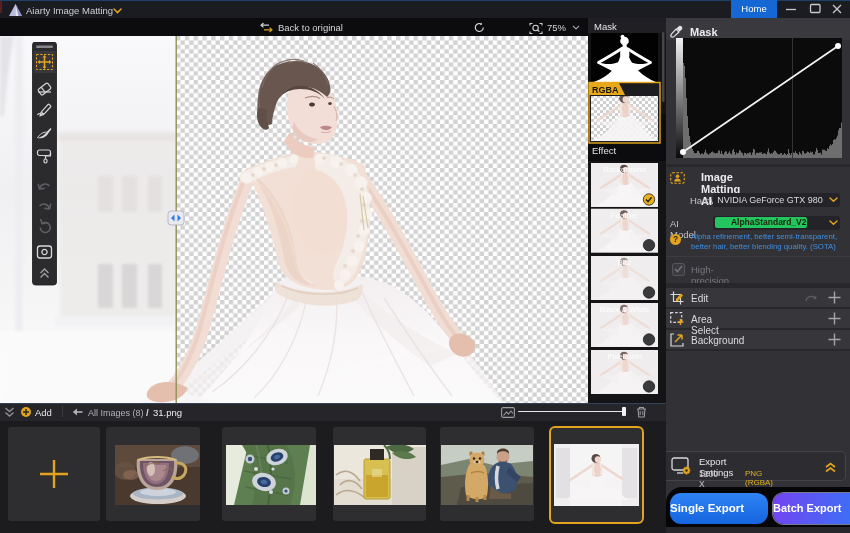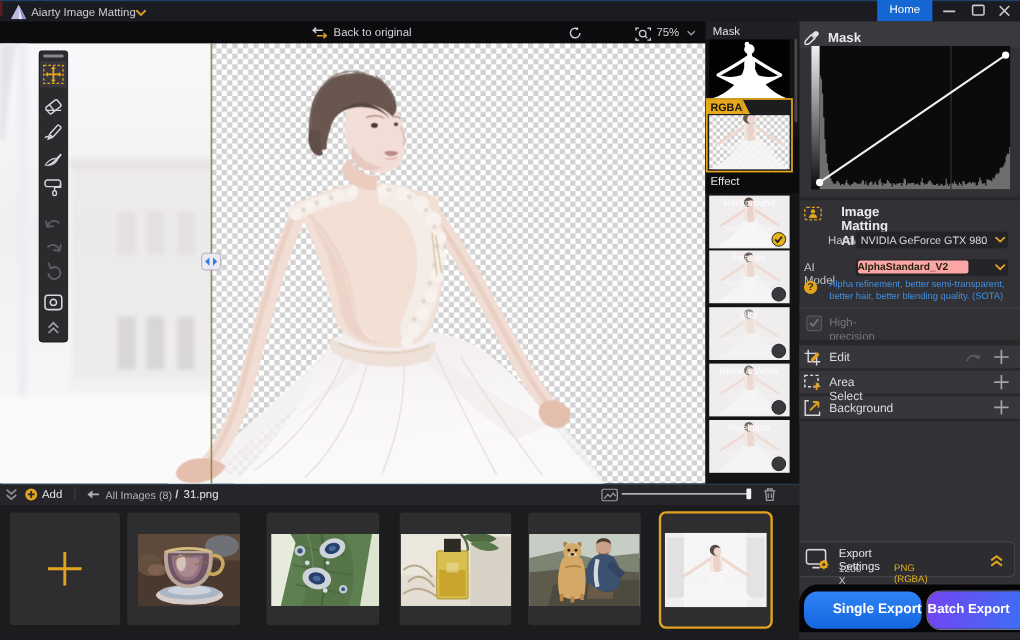--- a/index.html
+++ b/index.html
@@ -393,22 +393,22 @@
   </svg>
   <div class="abs" style="left:689px;top:171px;font-size:11px;font-weight:bold;color:#ececf0;margin-left:12px;">Image Matting AI</div>
   <div class="abs" style="left:690px;top:195px;font-size:9.5px;color:#c2c2c7;">Hardware</div>
   <div class="abs" style="left:713px;top:192.5px;width:127px;height:14px;background:#242428;border-radius:3px;"></div>
   <div class="abs" style="left:713px;top:195px;width:114px;font-size:9px;color:#dcdcdf;text-align:center;">NVIDIA GeForce GTX 980</div>
   <svg class="abs" style="left:829px;top:197px;" width="9" height="6" viewBox="0 0 9 6">
       <path d="M1 1 L4.5 4.3 L8 1" stroke="#e2a41f" stroke-width="1.5" fill="none" stroke-linecap="round"></path>
     </svg>
   <div class="abs" style="left:670px;top:218px;font-size:9.5px;color:#c2c2c7;">AI Model</div>
   <div class="abs" style="left:713px;top:215.5px;width:127px;height:14px;background:#242428;border-radius:3px;"></div>
-  <div class="abs" style="left:714.5px;top:217px;width:92px;height:11px;background:#fca5a5;border-radius:2px;color:#232310;
-       font-size:8.5px;font-weight:bold;text-align:left;line-height:11px;">AlphaStandard_V2</div>
+  <div class="abs" style="left:714.5px;top:217px;width:92px;height:11px;background:#22c55e;border-radius:2px;color:#232310;
+       font-size:8.5px;font-weight:bold;text-align:right;line-height:11px;">AlphaStandard_V2</div>
   <svg class="abs" style="left:829px;top:220px;" width="9" height="6" viewBox="0 0 9 6">
       <path d="M1 1 L4.5 4.3 L8 1" stroke="#e2a41f" stroke-width="1.5" fill="none" stroke-linecap="round"></path>
     </svg>
   <div class="abs" style="left:670px;top:234px;width:11px;height:11px;border-radius:50%;background:#e2a41f;color:#2a2a12;
        font-size:8.5px;font-weight:bold;text-align:center;line-height:11px;">?</div>
   <div class="abs" style="left:691px;top:231.5px;width:160px;font-size:7.8px;color:#3f8fe2;line-height:10px;">Alpha refinement, better semi-transparent,<br>better hair, better blending quality. (SOTA)</div>
   <div class="abs" style="left:666px;top:256px;width:184px;height:1px;background:#3c3c40;"></div>
   <div class="abs" style="left:672px;top:263px;width:11px;height:11px;border:1.4px solid #56565c;border-radius:2.5px;background:#3a3a3f;"></div>
   <svg class="abs" style="left:674px;top:265px;" width="9" height="8" viewBox="0 0 9 8">
       <path d="M1 4 L3.4 6.5 L8 1" stroke="#707076" stroke-width="1.6" fill="none"></path>
@@ -467,21 +467,21 @@
   <div class="abs" style="left:699px;top:469px;font-size:8.5px;color:#c6c6cb;">1200 X 715</div>
   <div class="abs" style="left:745px;top:469px;font-size:8px;color:#e2b01c;">PNG (RGBA) [16 bits]</div>
   <svg class="abs" style="left:824px;top:462px;" width="13" height="11" viewBox="0 0 13 11">
     <path d="M2 5 L6.5 1.5 L11 5 M2 9.5 L6.5 6 L11 9.5" stroke="#e2a41f" stroke-width="1.7" fill="none"></path>
   </svg>
 
   <div class="abs" style="left:666px;top:487px;width:184px;height:40px;background:#060608;border-radius:16px 0 0 0;"></div>
   <div class="abs" style="left:666px;top:527px;width:184px;height:6px;background:#27272b;"></div>
   <div class="abs" style="left:670px;top:493px;width:98px;height:31px;border-radius:11px;
        background:linear-gradient(180deg,#2f83f5,#1565df);color:#fff;font-size:11.5px;font-weight:bold;
-       text-align:right;line-height:31px;">Single Export</div>
+       text-align:left;line-height:31px;">Single Export</div>
   <div class="abs" style="left:773px;top:493px;width:77px;height:31px;border-radius:11px 0 0 11px;box-shadow:0 0 0 1px rgba(210,220,255,0.55);
        background:linear-gradient(100deg,#7444f2,#3e6ef5);color:#fff;font-size:11.5px;font-weight:bold;
        text-align:left;line-height:31px;font-size:11px;">Batch Export</div>
 
   <div class="abs" style="left:0;top:403px;width:666px;height:18px;background:#26262a;border-top:1px solid #30445a;box-sizing:border-box;"></div>
   <div class="abs" style="left:0;top:421px;width:666px;height:112px;background:#1c1c1f;"></div>
   <svg class="abs" style="left:4px;top:407px;" width="11" height="10" viewBox="0 0 11 10">
     <path d="M1.5 1 L5.5 4.5 L9.5 1 M1.5 5.5 L5.5 9 L9.5 5.5" stroke="#8e8e94" stroke-width="1.4" fill="none"></path>
   </svg>
   <div class="abs" style="left:21px;top:407px;width:10px;height:10px;border-radius:50%;background:#e2a41f;"></div>

